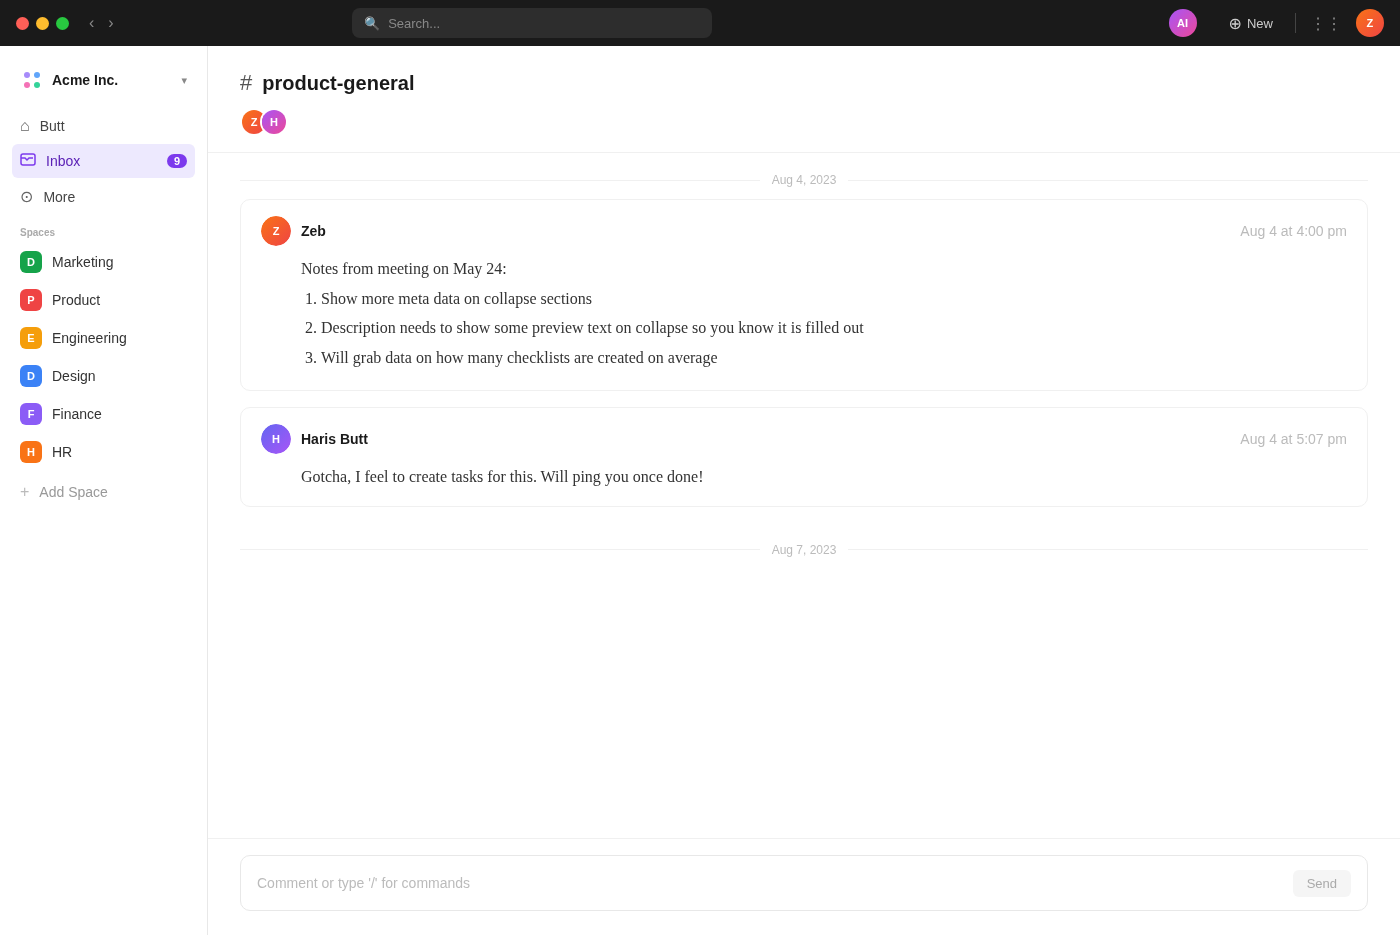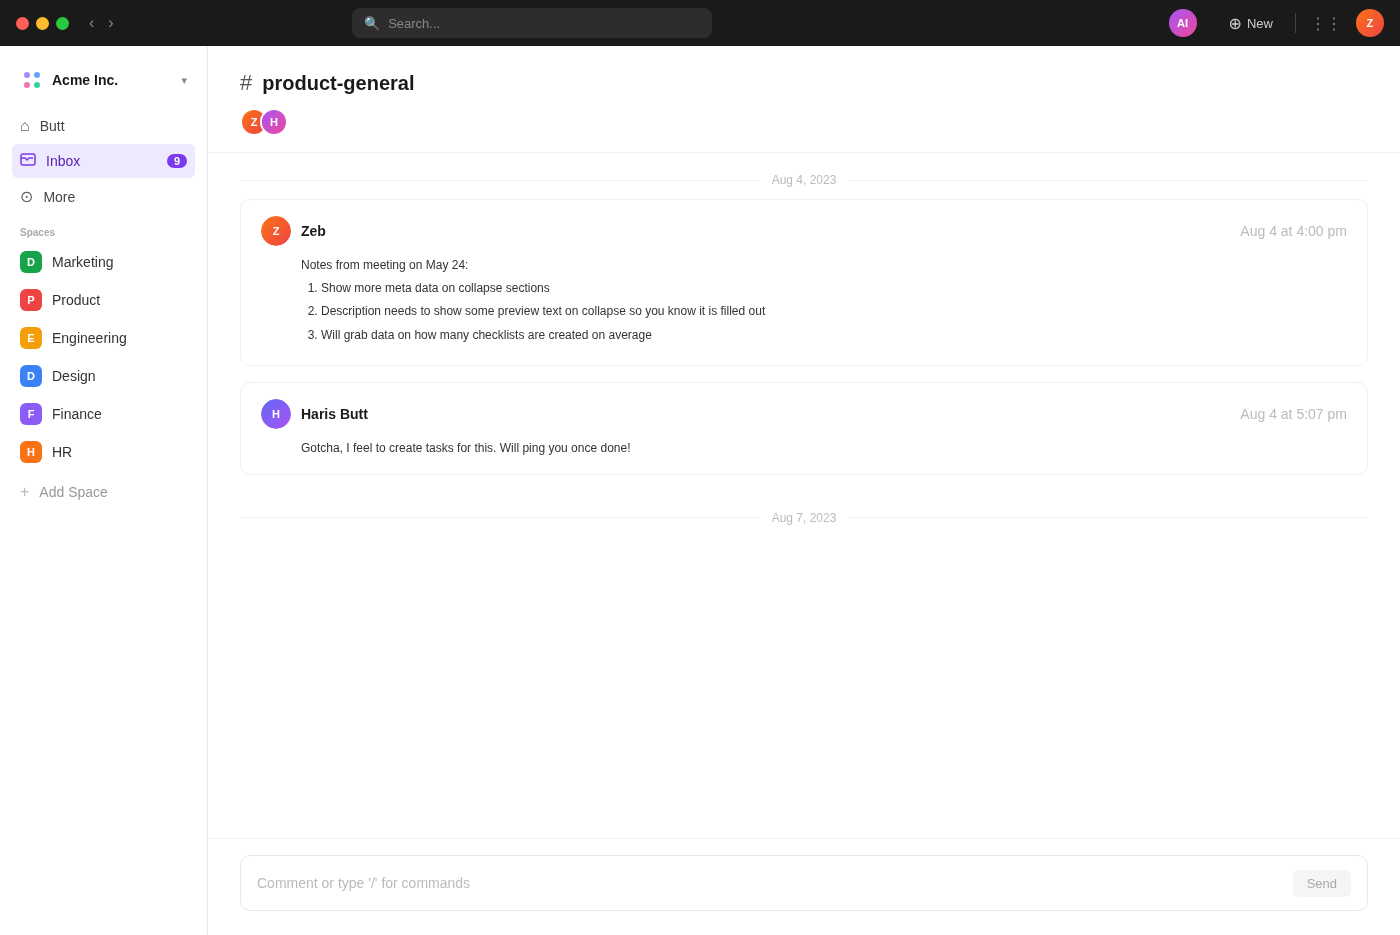--- a/index.html
+++ b/index.html
@@ -150,21 +150,21 @@
       padding: 16px 20px; margin-bottom: 16px;
     }
     .message-header {
       display: flex; align-items: center; gap: 10px; margin-bottom: 10px;
     }
     .msg-avatar {
       width: 30px; height: 30px; border-radius: 50%; overflow: hidden; flex-shrink: 0;
     }
     .msg-author { font-size: 14px; font-weight: 600; color: #1a1a1a; }
     .msg-time { margin-left: auto; font-size: 14px; color: #bbb; }
-    .msg-body { font-size: 12px; color: #333; line-height: 1.6; padding-left: 40px; }
+    .msg-body { font-size: 16px; color: #333; line-height: 1.6; padding-left: 40px; font-family: Liberation Serif, serif; }
     .msg-body ol { padding-left: 20px; margin-top: 4px; }
     .msg-body li { margin-bottom: 4px; }
     .msg-mention { color: #5b21b6; margin-top: 10px; display: block; cursor: pointer; }
 
     
     .comment-area {
       padding: 16px 32px 24px; border-top: 1px solid #f0f0f0;
     }
     .comment-box {
       border: 1px solid #e8e8e8; border-radius: 10px;

